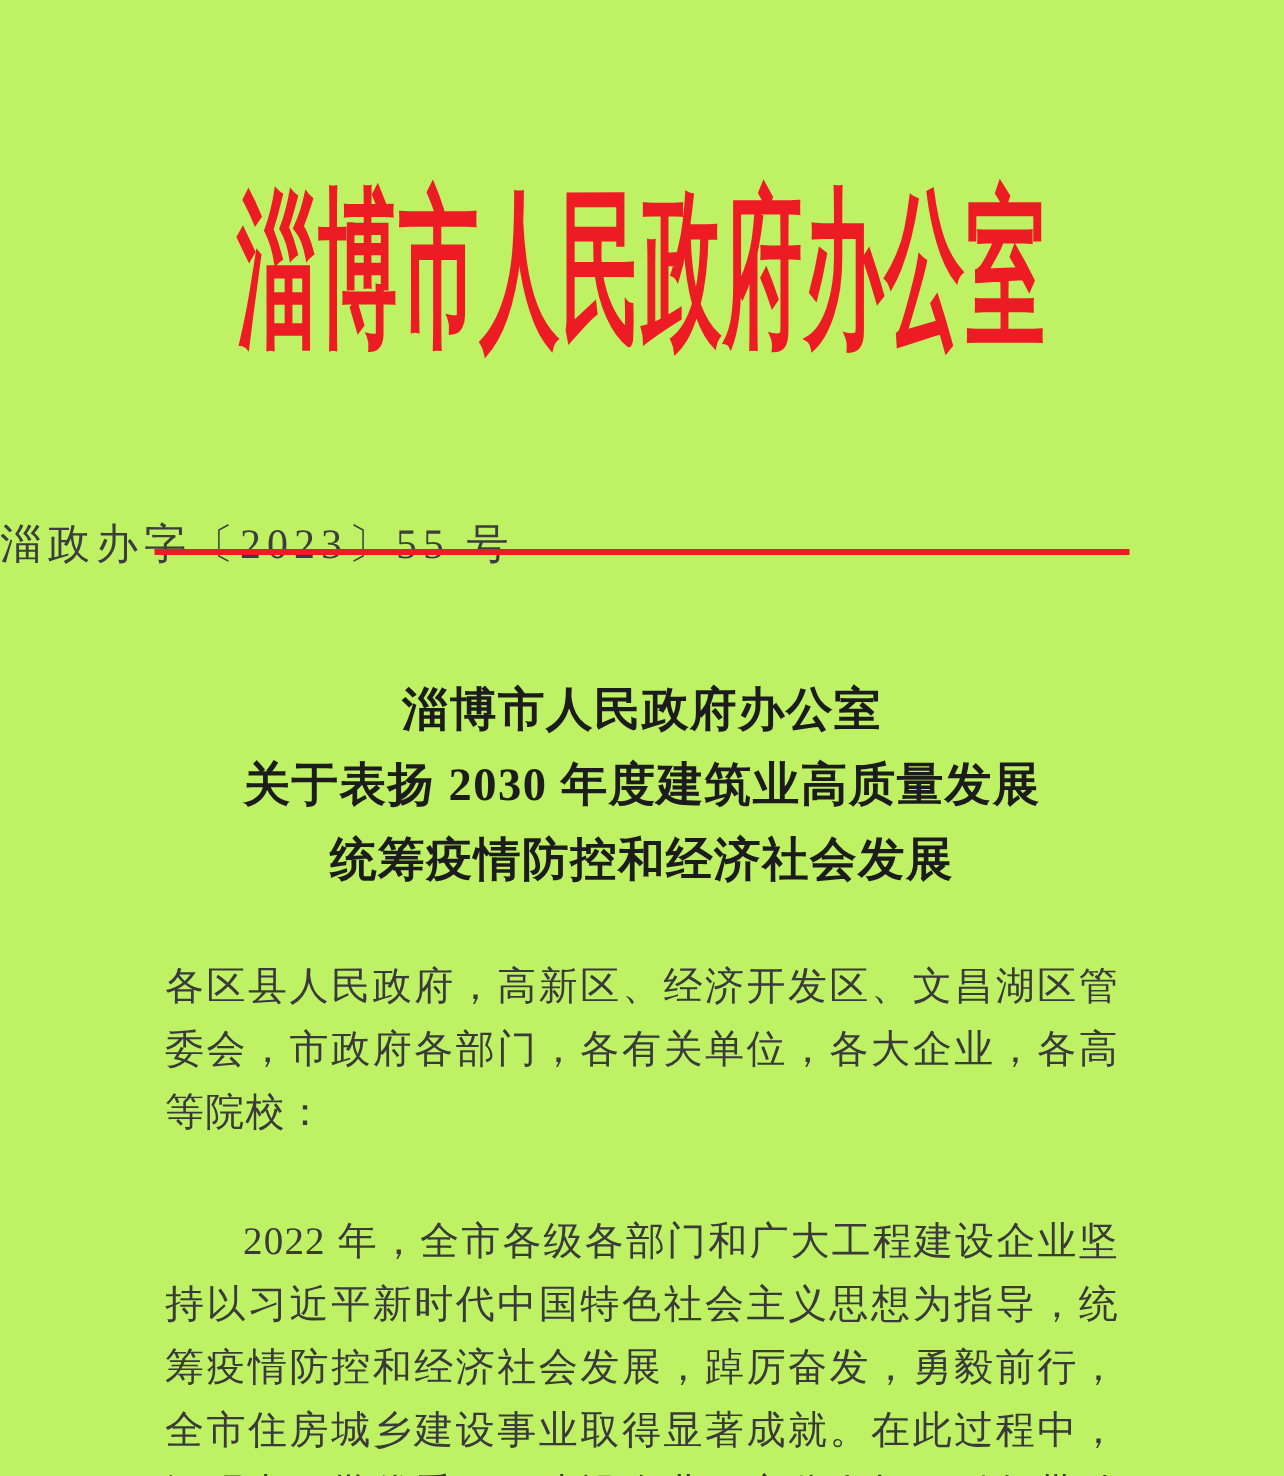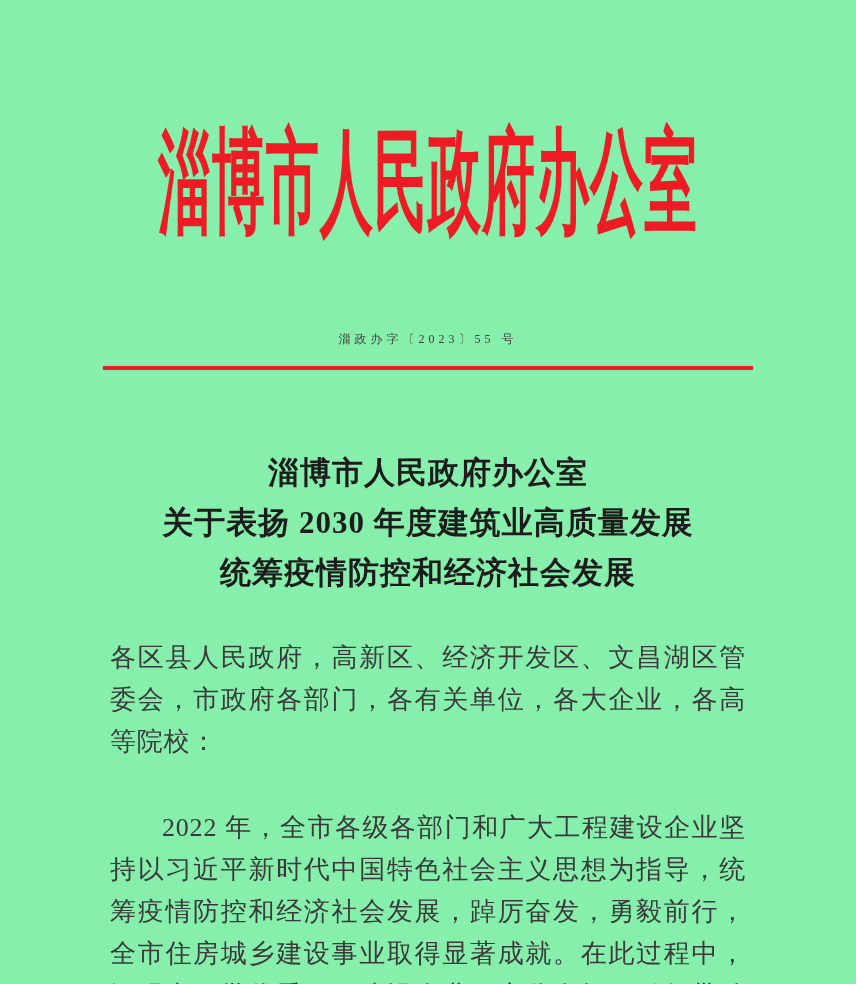--- a/index.html
+++ b/index.html
@@ -4,21 +4,21 @@
 <style>
   html, body {
     margin: 0;
     padding: 0;
     background: #ffffff;
   }
   .page {
     position: relative;
     width: 856px;
     height: 984px;
-    background: #86efac;
+    background: #bef264;
     overflow: hidden;
     font-family: "Liberation Serif", "DejaVu Serif", serif;
   }
 
   
   .masthead {
     position: absolute;
     top: 126px;
     left: 0;
     width: 100%;
@@ -31,25 +31,24 @@
     font-weight: bold;
     letter-spacing: 1px;
     white-space: nowrap;
     transform: scaleY(2.15);
     transform-origin: top center;
   }
 
   
   .doc-number {
     position: absolute;
-    top: 331px;
+    top: 344px;
     left: 0;
     width: 100%;
-    text-align: center;
-    font-size: 12px;
+    font-size: 28px;
     letter-spacing: 4px;
     color: #3d3d3d;
   }
 
   
   .red-line {
     position: absolute;
     top: 366px;
     left: 103px;
     width: 650px;

